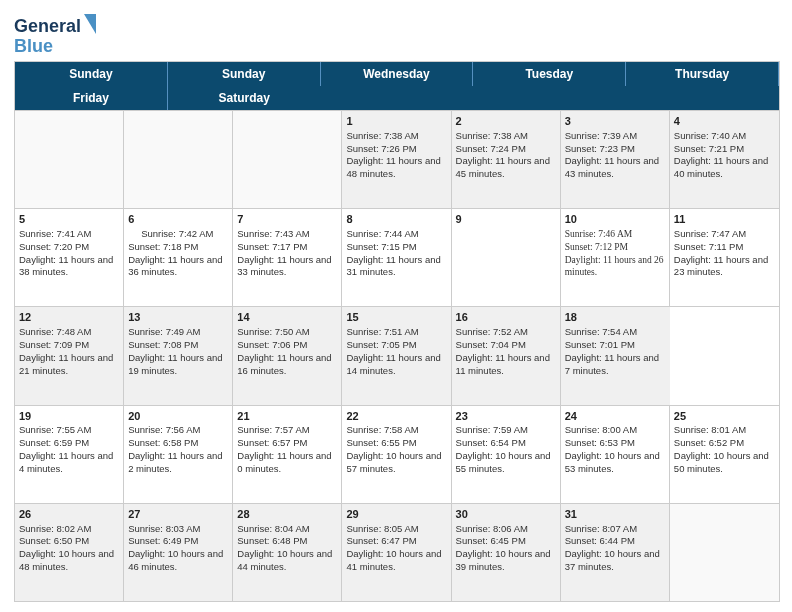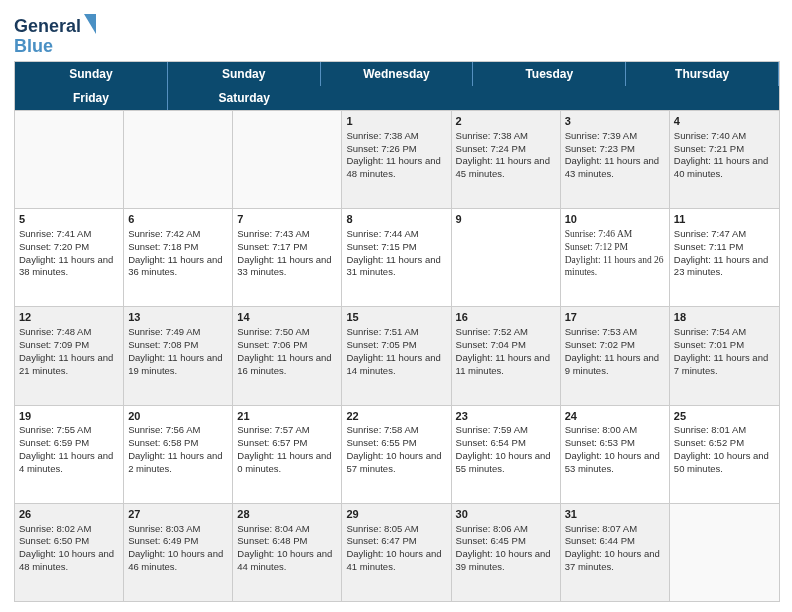--- a/index.html
+++ b/index.html
@@ -145,21 +145,21 @@
 Sunset: 7:23 PM
 Daylight: 11 hours and 43 minutes.</span></div>
           <div class="cal-cell shaded"><span class="day-num">4</span><span style="white-space: pre-line;">Sunrise: 7:40 AM
 Sunset: 7:21 PM
 Daylight: 11 hours and 40 minutes.</span></div>
         </div>
         <div class="cal-row">
           <div class="cal-cell"><span class="day-num">5</span><span style="white-space: pre-line;">Sunrise: 7:41 AM
 Sunset: 7:20 PM
 Daylight: 11 hours and 38 minutes.</span></div>
-          <div class="cal-cell"><span class="day-num">6</span><span style="white-space: pre-line;">Sunrise: 7:42 AM
+          <div class="cal-cell"><span class="day-num">6</span><span style="white-space: pre-line; margin-left: 13px;">Sunrise: 7:42 AM
 Sunset: 7:18 PM
 Daylight: 11 hours and 36 minutes.</span></div>
           <div class="cal-cell"><span class="day-num">7</span><span style="white-space: pre-line;">Sunrise: 7:43 AM
 Sunset: 7:17 PM
 Daylight: 11 hours and 33 minutes.</span></div>
           <div class="cal-cell"><span class="day-num">8</span><span style="white-space: pre-line;">Sunrise: 7:44 AM
 Sunset: 7:15 PM
 Daylight: 11 hours and 31 minutes.</span></div>
           <div class="cal-cell"><span class="day-num">9</span></div>
           <div class="cal-cell"><span class="day-num">10</span><span style="white-space: pre-line; font-family: Liberation Serif, serif;">Sunrise: 7:46 AM
@@ -178,23 +178,20 @@
 Daylight: 11 hours and 19 minutes.</span></div>
           <div class="cal-cell shaded"><span class="day-num">14</span><span style="white-space: pre-line;">Sunrise: 7:50 AM
 Sunset: 7:06 PM
 Daylight: 11 hours and 16 minutes.</span></div>
           <div class="cal-cell shaded"><span class="day-num">15</span><span style="white-space: pre-line;">Sunrise: 7:51 AM
 Sunset: 7:05 PM
 Daylight: 11 hours and 14 minutes.</span></div>
           <div class="cal-cell shaded"><span class="day-num">16</span><span style="white-space: pre-line;">Sunrise: 7:52 AM
 Sunset: 7:04 PM
 Daylight: 11 hours and 11 minutes.</span></div>
-          <div class="cal-cell shaded"><span class="day-num">17</span><span style="white-space: pre-line;">Sunrise: 7:53 AM
-Sunset: 7:02 PM
-Daylight: 11 hours and 9 minutes.</span></div>
           <div class="cal-cell shaded"><span class="day-num">18</span><span style="white-space: pre-line;">Sunrise: 7:54 AM
 Sunset: 7:01 PM
 Daylight: 11 hours and 7 minutes.</span></div>
         </div>
         <div class="cal-row">
           <div class="cal-cell"><span class="day-num">19</span><span style="white-space: pre-line;">Sunrise: 7:55 AM
 Sunset: 6:59 PM
 Daylight: 11 hours and 4 minutes.</span></div>
           <div class="cal-cell"><span class="day-num">20</span><span style="white-space: pre-line;">Sunrise: 7:56 AM
 Sunset: 6:58 PM

